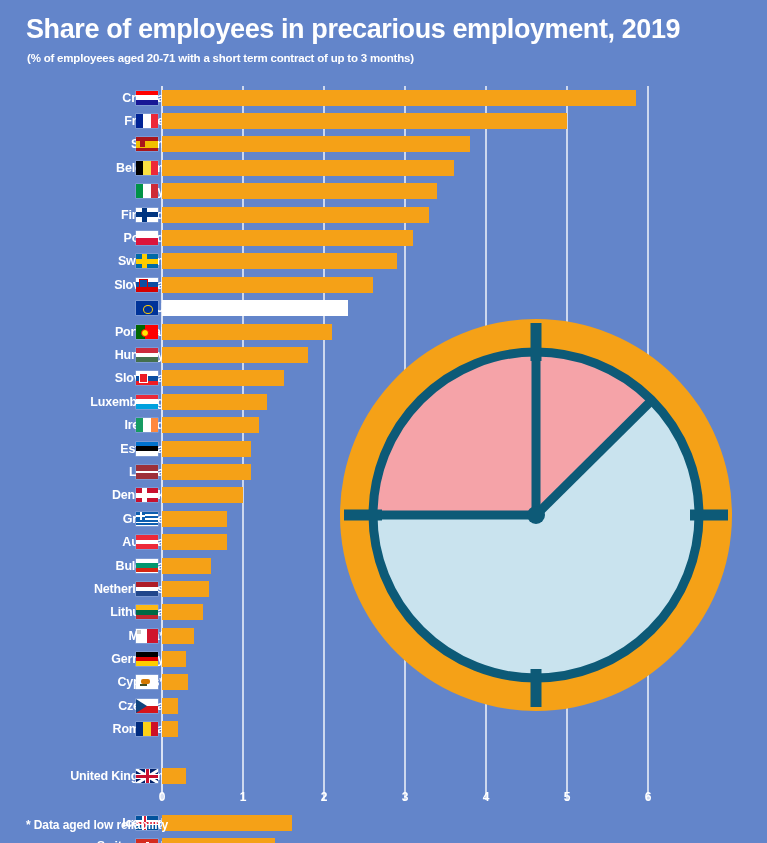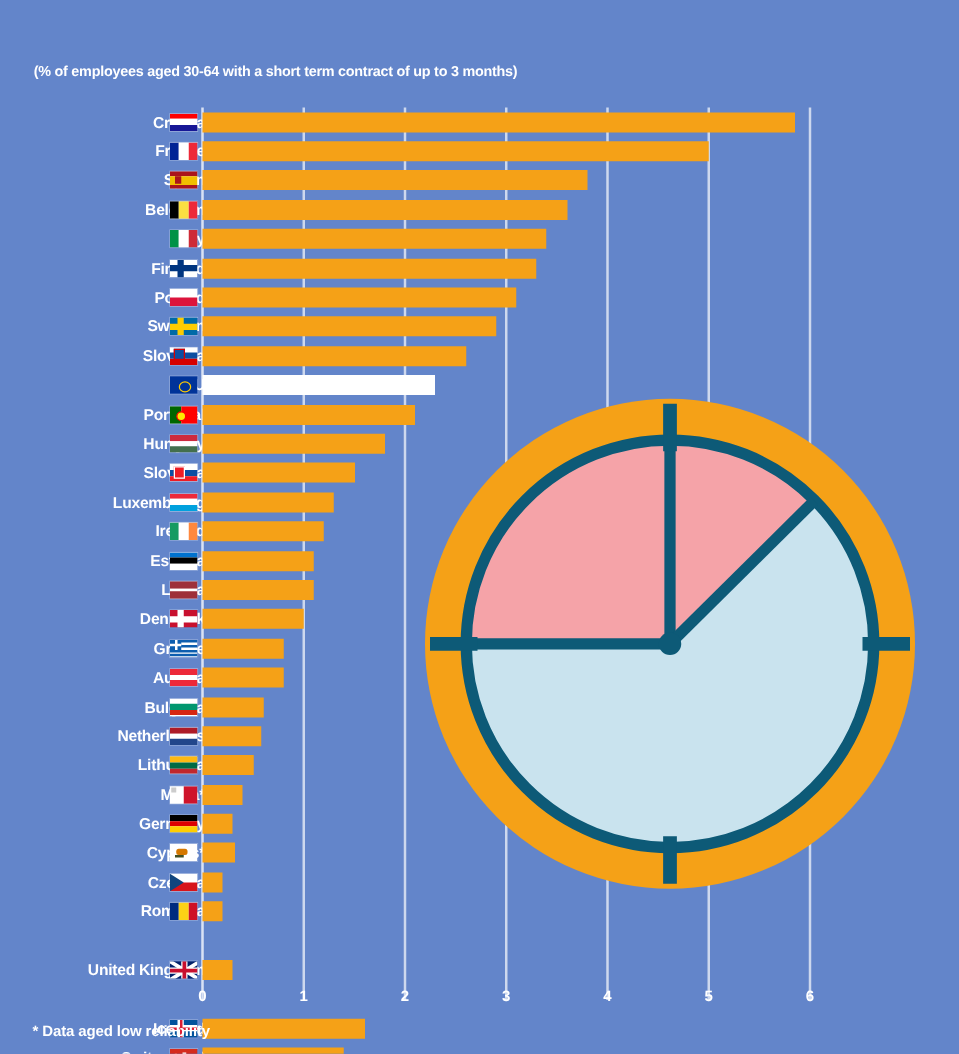--- a/index.html
+++ b/index.html
@@ -86,21 +86,22 @@
   
   .clock{
     position:absolute;left:334px;top:313px;width:404px;height:404px;
   }
 </style>
 </head>
 <body>
 
 <div class="page">
 
-  <div class="subtitle">(% of employees aged 30-64 with a short term contract of up to 3 months)</div>
+  <div class="title">Share of employees in precarious employment, 2019</div>
+  <div class="subtitle">(% of employees aged 20-71 with a short term contract of up to 3 months)</div>
 
   <div class="plot">
     <div class="gridlines" id="gridlines">
         <div class="gridline zero" style="left: 161px;"></div>
         <div class="gridline" style="left: 242px;"></div>
         <div class="gridline" style="left: 323px;"></div>
         <div class="gridline" style="left: 404px;"></div>
         <div class="gridline" style="left: 485px;"></div>
         <div class="gridline" style="left: 566px;"></div>
         <div class="gridline" style="left: 647px;"></div>

